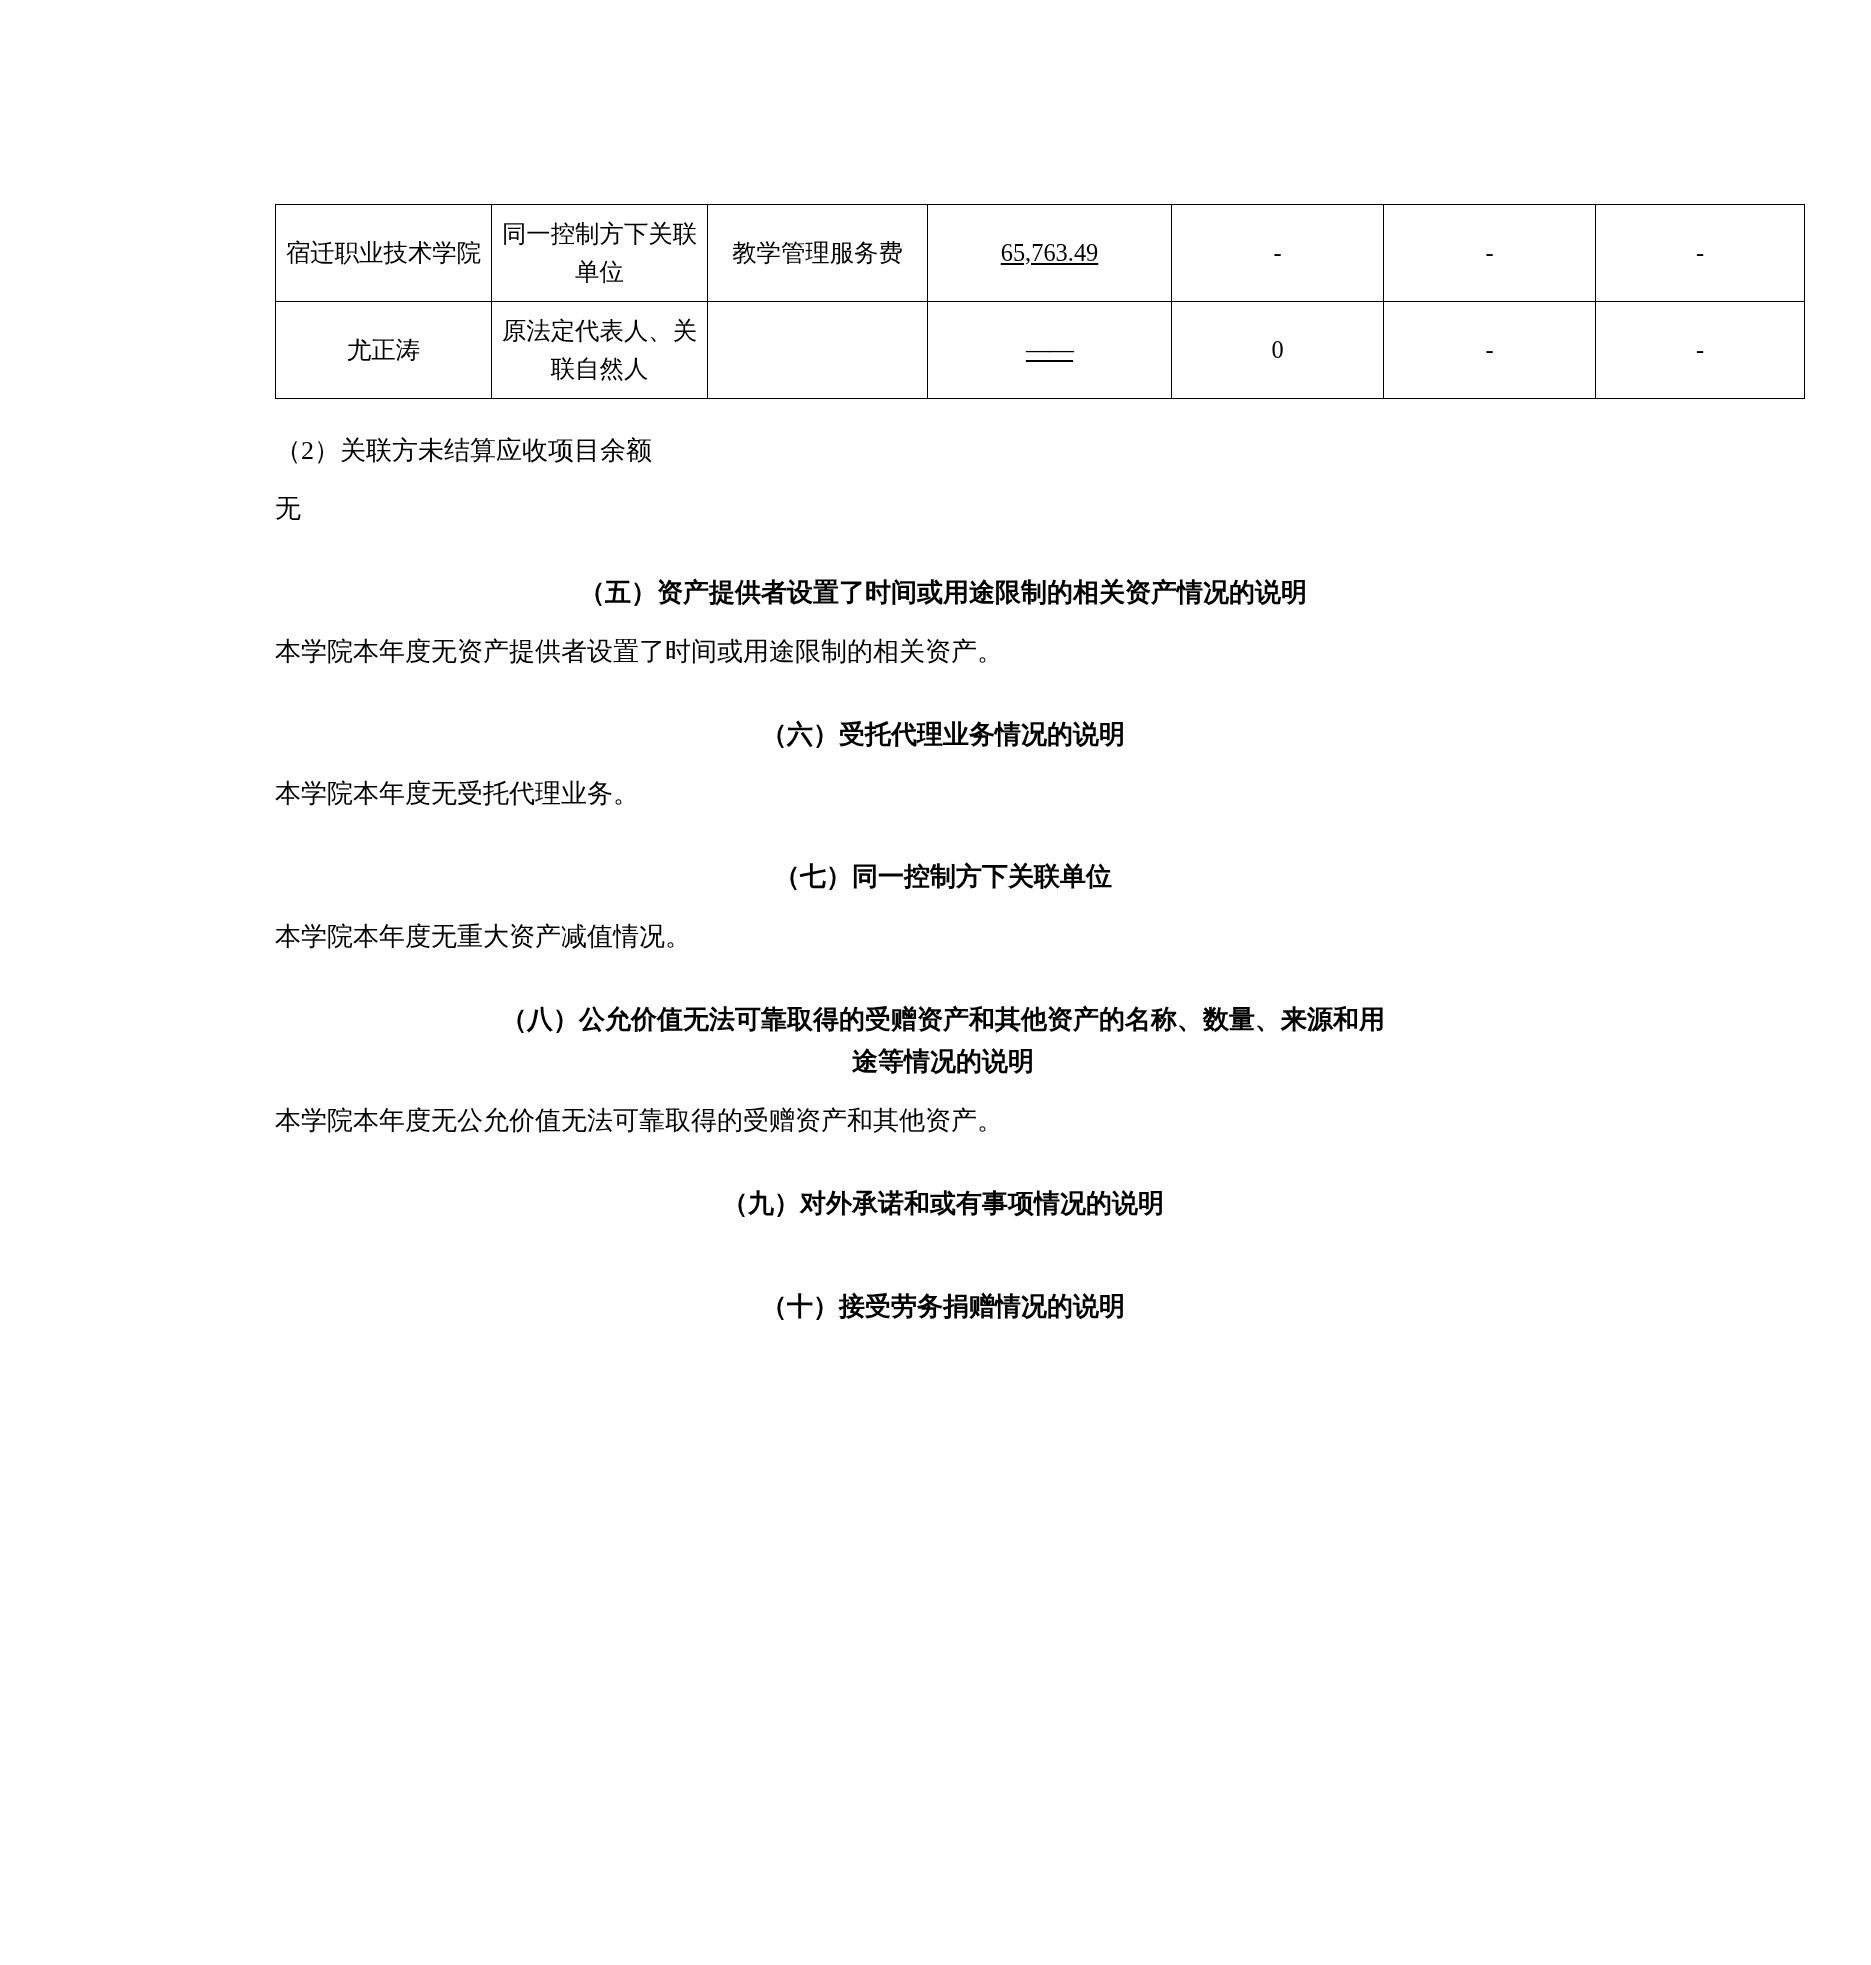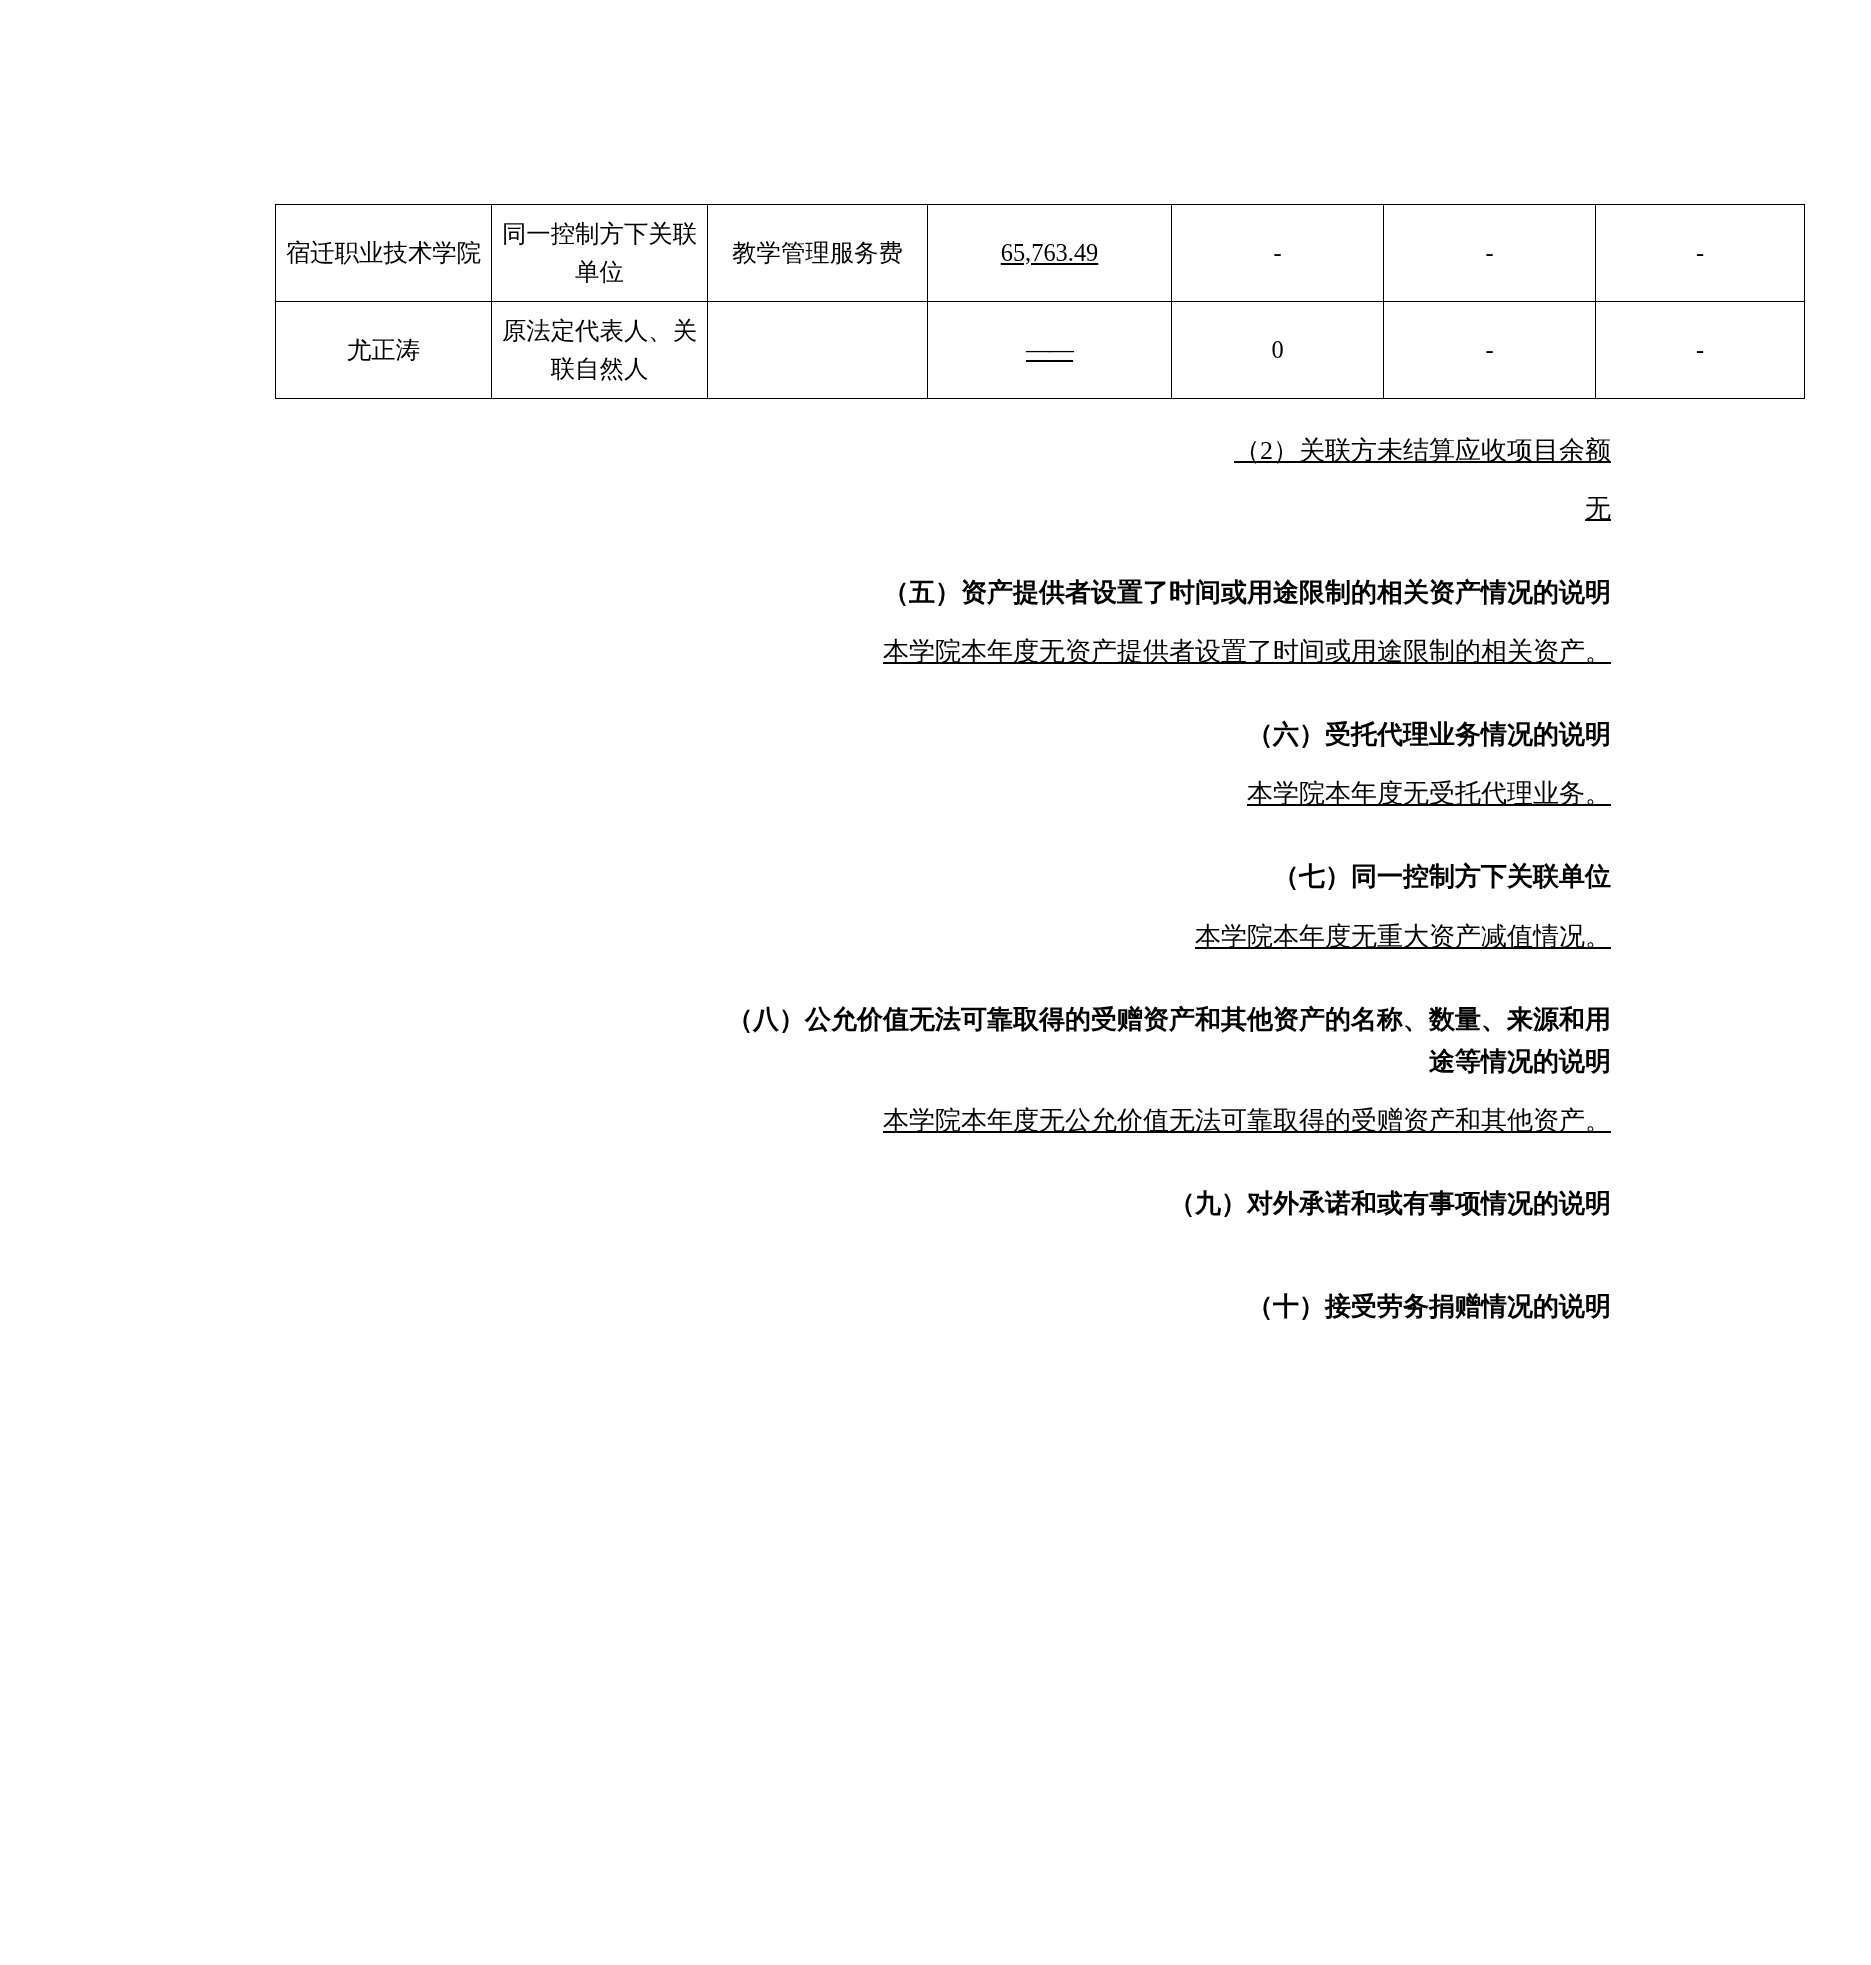--- a/index.html
+++ b/index.html
@@ -56,30 +56,29 @@
     letter-spacing: -0.8px;
     font-size: 24.4px;
   }
 
   
   .para {
     font-size: 26px;
     line-height: 1.55;
     margin: 0;
     padding: 0;
-    text-align: right;
-    text-decoration: underline;
+    text-align: left;
   }
   .sect-head {
     font-size: 26px;
     font-weight: bold;
     line-height: 1.62;
     margin: 0;
     padding: 0;
-    text-align: right;
+    text-align: center;
   }
   .gap-s { height: 18px; }
   .gap-m { height: 32px; }
   .gap-l { height: 42px; }
 </style>
 </head>
 <body>
 
 <div class="page">
 

